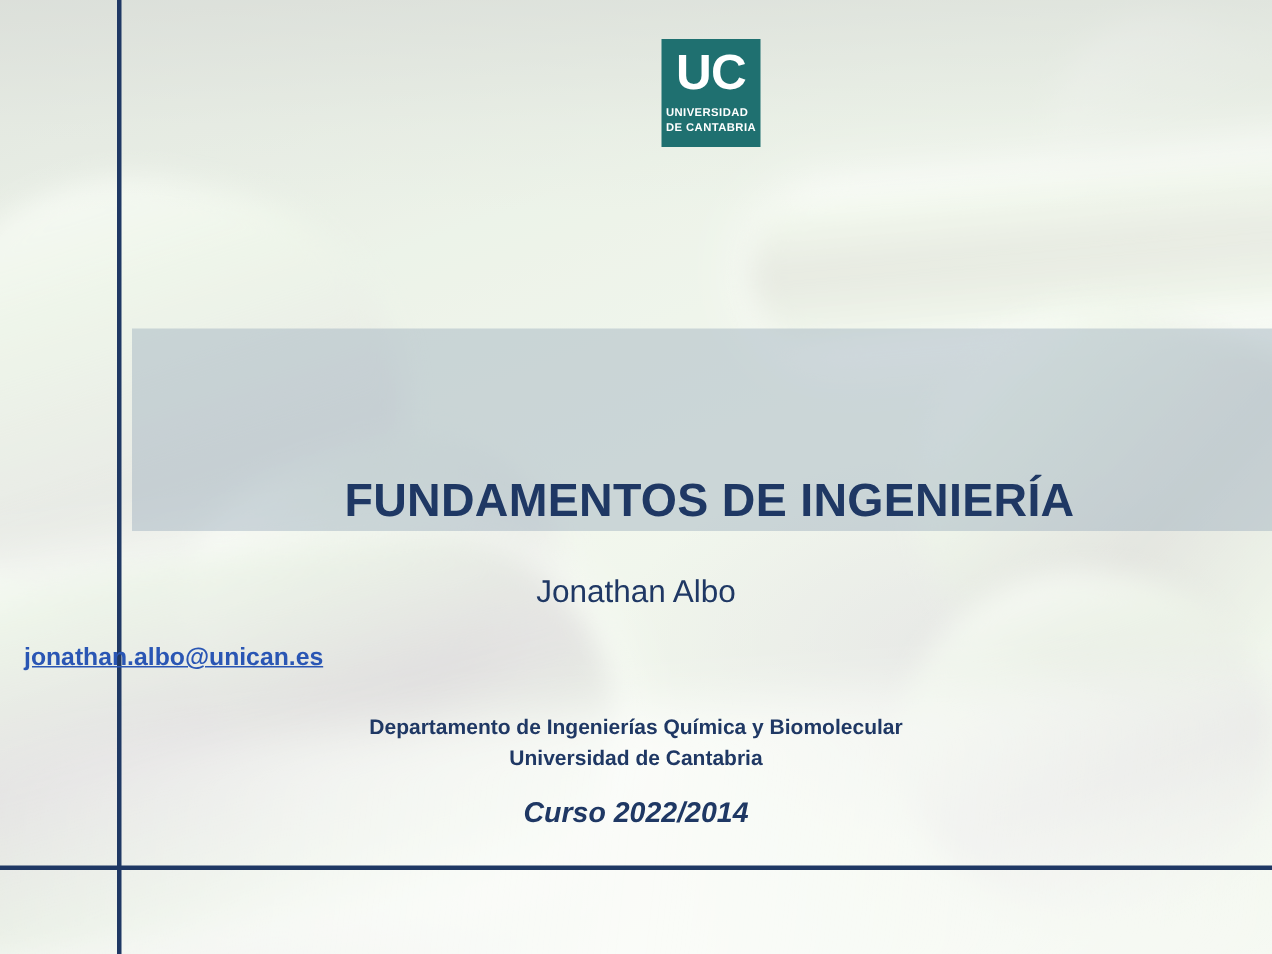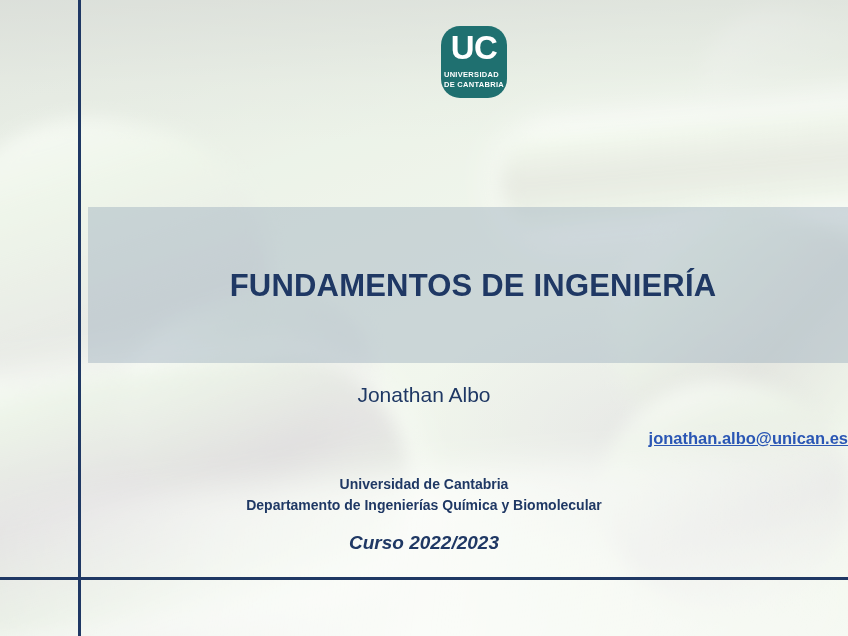--- a/index.html
+++ b/index.html
@@ -177,21 +177,20 @@
     position: absolute;
     left: 441px; top: 26px;
     width: 66px; height: 72px;
     background: #1f7070;
     display: flex;
     flex-direction: column;
     align-items: center;
     justify-content: flex-start;
     padding-top: 5px;
     box-sizing: border-box;
-    border-radius: 19px;
   }
   .logo-uc {
     color: #ffffff;
     font-weight: bold;
     font-size: 33px;
     line-height: 34px;
     letter-spacing: -0.5px;
     font-family: "Liberation Sans", sans-serif;
   }
   .logo-sub {
@@ -213,25 +212,25 @@
     color: #1f4e79;
     font-size: 15.5px;
     font-weight: bold;
     letter-spacing: 0.6px;
     font-family: "Liberation Sans", sans-serif;
   }
 
   
   .title-band {
     position: absolute;
-    left: 88px; top: 207px;
-    width: 760px; height: 156px;
+    left: 88px; top: 219px;
+    width: 760px; height: 135px;
     background: rgba(150,170,185,0.42);
     display: flex;
-    align-items: center;
+    align-items: flex-end;
     justify-content: center;
   }
   .title-text {
     width: 100%;
     text-align: center;
     color: #1f3864;
     font-size: 31px;
     line-height: 41px;
     font-weight: bold;
     letter-spacing: 0.2px;
@@ -245,21 +244,21 @@
     position: absolute;
     left: 0; right: 0; top: 383px;
     text-align: center;
     color: #1f3864;
     font-size: 21px;
     font-family: "Liberation Sans", sans-serif;
   }
   .email-wrap {
     position: absolute;
     left: 16px; right: 0; top: 429px;
-    text-align: right;
+    text-align: left;
   }
   .email {
     color: #2a56b4;
     font-size: 16.5px;
     font-weight: bold;
     text-decoration: underline;
     font-family: "Liberation Sans", sans-serif;
   }
 
   .dept {
@@ -321,19 +320,19 @@
     </div>
   </div>
 
   <div class="author">Jonathan Albo</div>
 
   <div class="email-wrap">
     <a class="email" href="#">jonathan.albo@unican.es</a>
   </div>
 
   <div class="dept">
+    <div>Departamento de Ingenierías Química y Biomolecular</div>
     <div>Universidad de Cantabria</div>
-    <div>Departamento de Ingenierías Química y Biomolecular</div>
-  </div>
-
-  <div class="course">Curso 2022/2023</div>
+  </div>
+
+  <div class="course">Curso 2022/2014</div>
 
 </div>
 
 </body></html>

